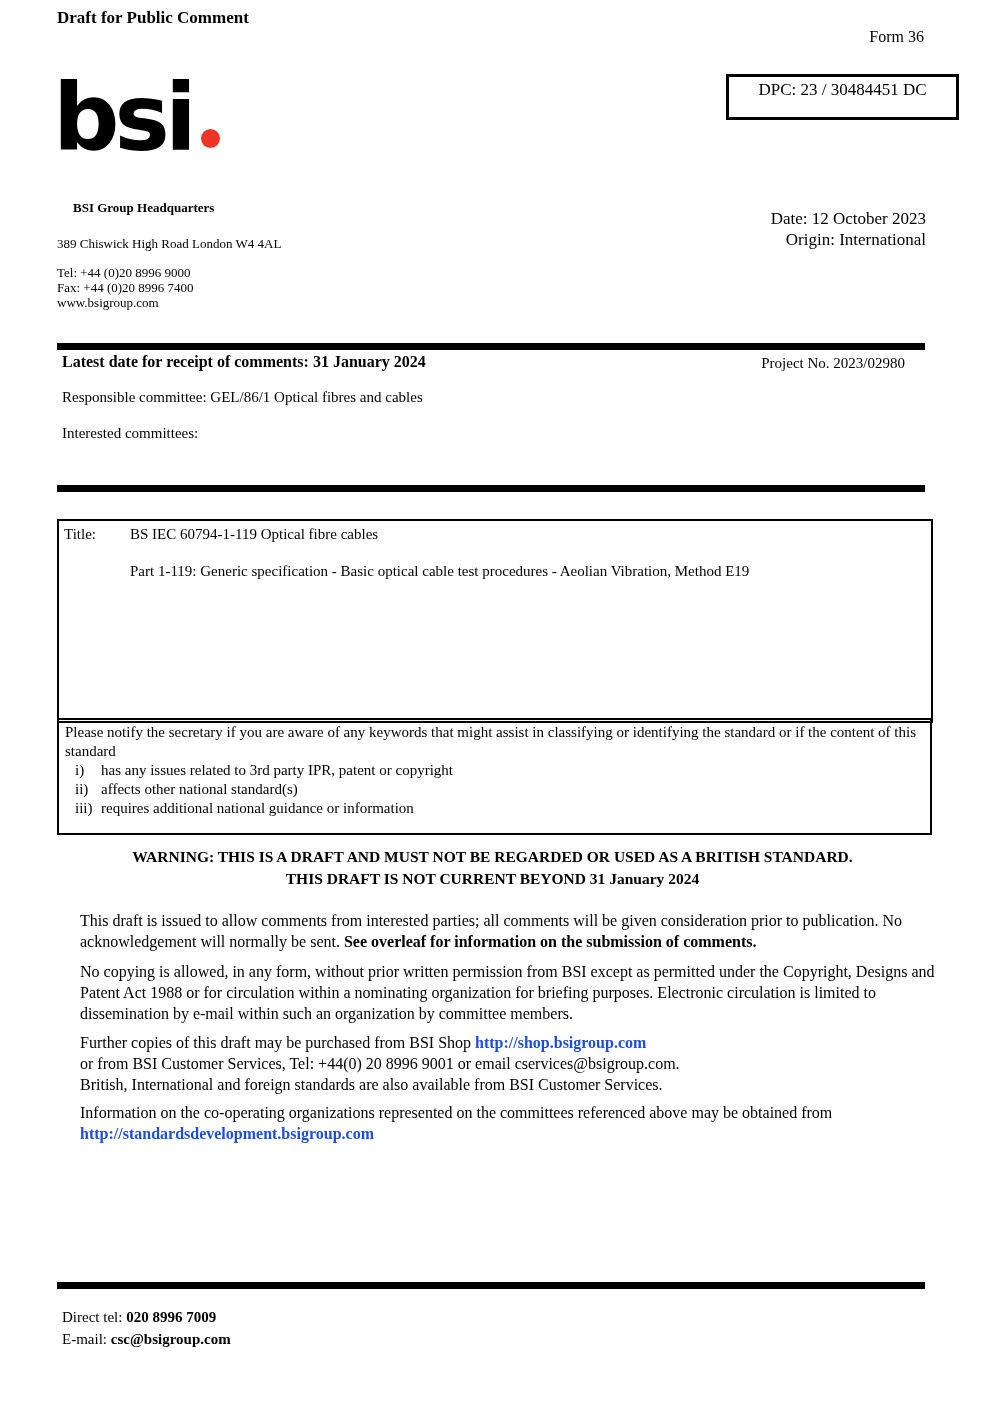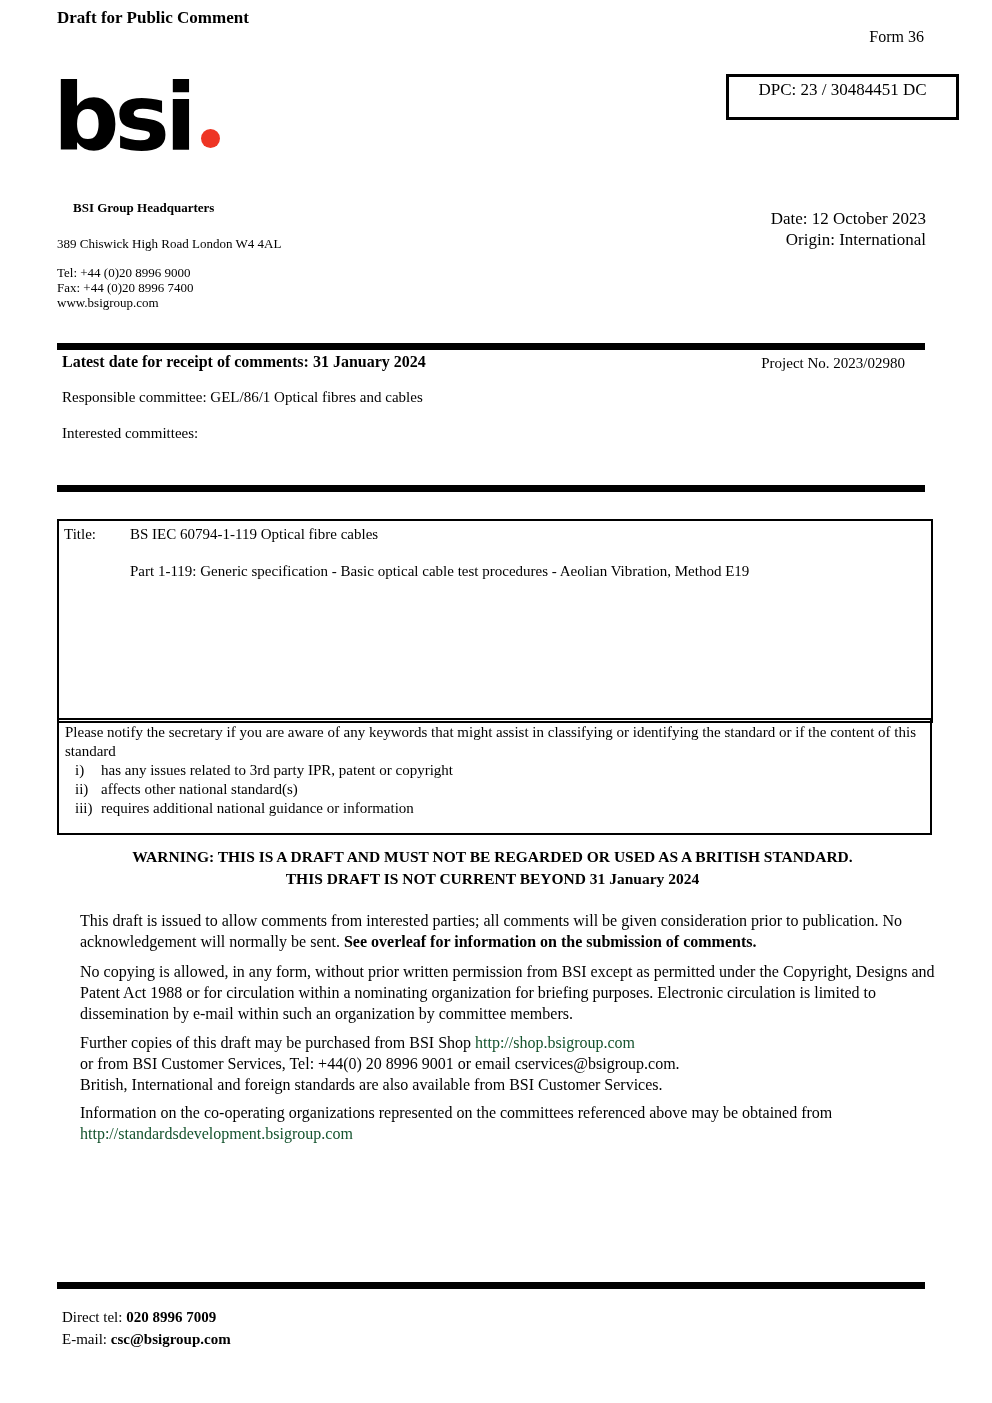--- a/index.html
+++ b/index.html
@@ -50,21 +50,21 @@
   }
   .notify-item{margin-left:10px;display:flex;}
   .notify-marker{flex:none;width:26px;}
   .warning{left:57px;top:846px;width:871px;text-align:center;
     font-weight:bold;font-size:15.5px;line-height:22px;}
   .para{left:80px;width:864px;font-size:16px;line-height:21px;}
   .p1{top:910px;}
   .p2{top:961px;}
   .p3{top:1032px;}
   .p4{top:1102px;}
-  .blue-link{color:#14532d;font-weight:normal;text-decoration:none;}
+  .blue-link{color:#1d4ed8;font-weight:bold;text-decoration:none;}
   .bar3{top:1282px;}
   .footer{left:62px;top:1306px;font-size:15px;line-height:22px;}
   .b{font-weight:bold;}
 </style>
 </head>
 <body>
 
 <div class="page">
 
   <div class="abs draft-label">Draft for Public Comment</div>

